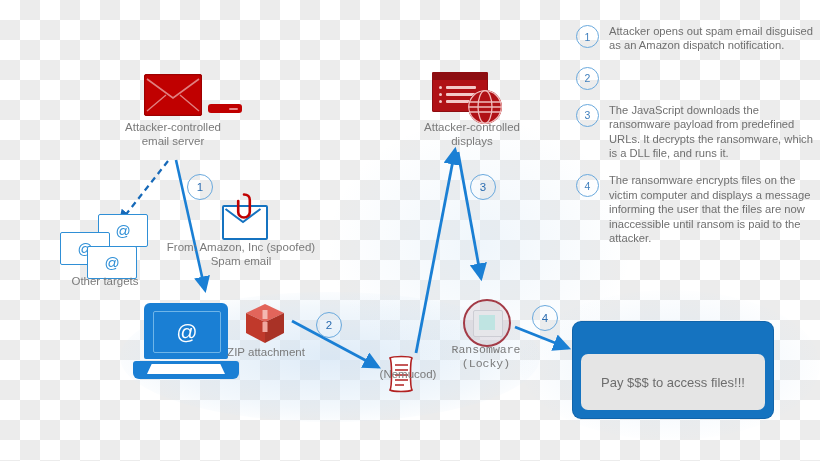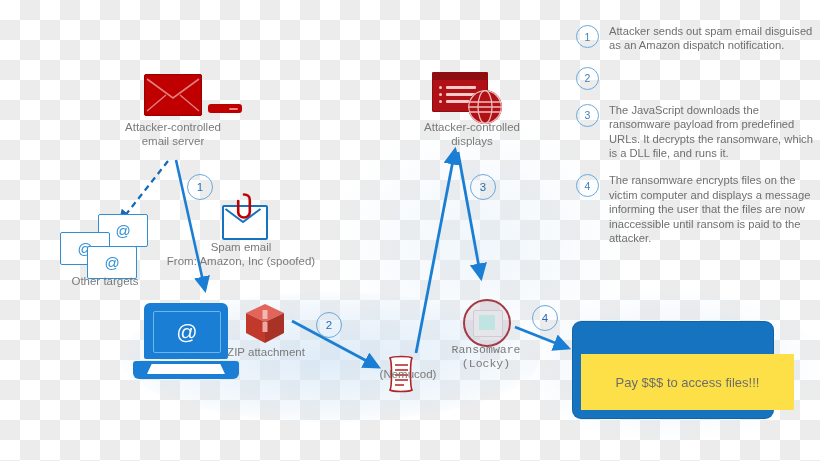--- a/index.html
+++ b/index.html
@@ -71,22 +71,22 @@
   
   .jsdoc{width:30px;height:38px;position:relative;}
 
   
   .ransom{width:44px;height:44px;border-radius:50%;border:2px solid #a33a46;background:rgba(188,160,168,0.20);position:relative;}
   .ransom .win{position:absolute;left:8px;top:9px;width:28px;height:25px;background:#e6e6ea;border:1px solid #cdcdd4;border-radius:2px;}
   .ransom .win:after{content:"";position:absolute;left:5px;top:4px;width:16px;height:15px;background:#bfe4e2;}
 
   
   .notewin{position:absolute;width:200px;height:96px;background:#1573c0;border-radius:8px;box-shadow:0 0 0 1px #1164aa;}
-  .notewin .body{position:absolute;left:8px;top:32px;width:213px;height:56px;background:#fde047;
-    display:flex;align-items:center;justify-content:center;color:#6d6d6d;font-size:13px;}
+  .notewin .body{position:absolute;left:8px;top:32px;width:184px;height:56px;background:#e5e5e5;
+    display:flex;align-items:center;justify-content:center;color:#6d6d6d;font-size:13px;border-radius:7px;}
 
   
   .legend{position:absolute;left:576px;top:24px;width:240px;}
   .lrow{display:flex;gap:10px;margin-bottom:13px;}
   .lcirc{flex:0 0 auto;width:21px;height:21px;border-radius:50%;border:1.2px solid #6aa9dd;color:#3f7fbd;
     font-size:10.5px;display:flex;align-items:center;justify-content:center;margin-top:1px;}
   .ltext{color:#6f6f6f;font-size:11.2px;line-height:14.4px;}
 </style>
 </head>
 <body>
@@ -154,22 +154,22 @@
     <div class="env-blue">
       <svg width="38" height="27" viewBox="0 0 38 27" style="position:absolute;left:0;top:0;">
         <path d="M1.5,2 L19,15 L36.5,2" fill="none" stroke="#1573c0" stroke-width="2"></path>
       </svg>
     </div>
     <svg width="20" height="28" viewBox="0 0 20 28" style="position:absolute;left:12px;top:-12px;">
       <path d="M10,1.5 C13.6,1.5 15.8,3.8 15.8,7 L15.8,19 C15.8,22 13.3,24.5 10,24.5 C6.7,24.5 4.2,22 4.2,19 L4.2,8" fill="none" stroke="#c00000" stroke-width="2.6" stroke-linecap="round"></path>
     </svg>
   </div>
   <div class="lbl" style="left:166px;top:240px;width:150px;">
+    <div>From: Amazon, Inc (spoofed)</div>
     <div>Spam email</div>
-    <div>From: Amazon, Inc (spoofed)</div>
   </div>
 
   <div class="icon" style="left:133px;top:303px;">
     <div class="laptop">
       <div class="screen"></div>
       <div class="inner" style="left:20px;top:8px;">
         <span>@</span>
       </div>
       <div class="base"></div>
       <div class="pad"></div>
@@ -236,21 +236,21 @@
   </div>
 
   <div class="stepnum" style="left:187px;top:174px;">1</div>
   <div class="stepnum" style="left:316px;top:312px;">2</div>
   <div class="stepnum" style="left:470px;top:174px;">3</div>
   <div class="stepnum" style="left:532px;top:305px;">4</div>
 
   <div class="legend">
     <div class="lrow">
       <div class="lcirc">1</div>
-      <div class="ltext">Attacker sends out spam email disguised as an Amazon dispatch notification.</div>
+      <div class="ltext">Attacker opens out spam email disguised as an Amazon dispatch notification.</div>
     </div>
     <div class="lrow">
       <div class="lcirc">2</div>
     </div>
     <div class="lrow">
       <div class="lcirc">3</div>
       <div class="ltext">The JavaScript downloads the ransomware payload from predefined URLs. It decrypts the ransomware, which is a DLL file, and runs it.</div>
     </div>
     <div class="lrow">
       <div class="lcirc">4</div>

